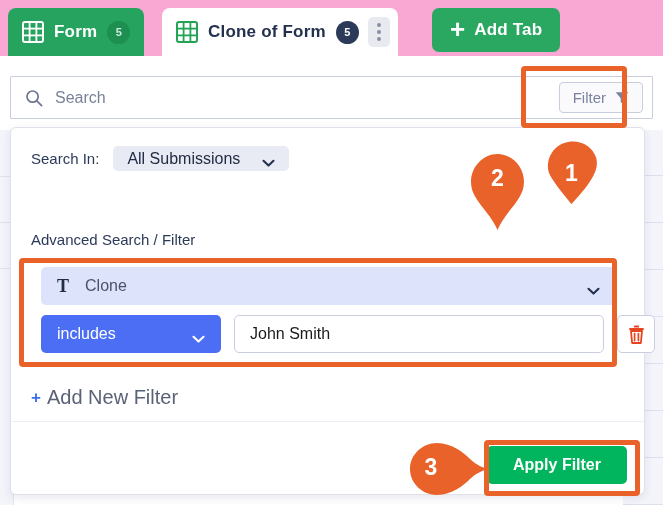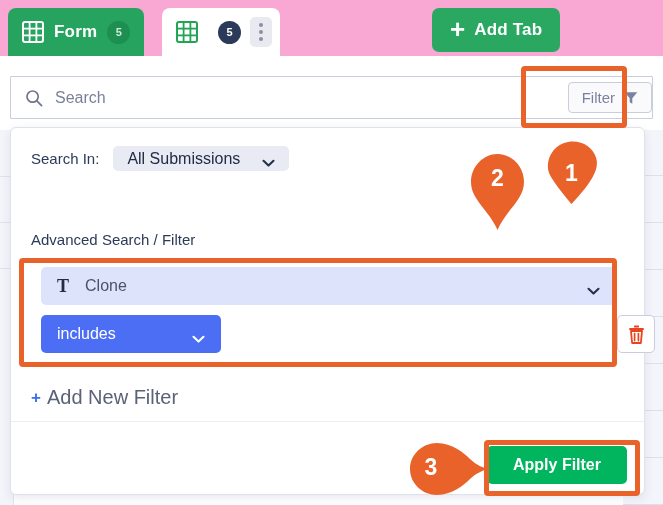--- a/index.html
+++ b/index.html
@@ -91,21 +91,21 @@
     display: flex; align-items: center;
   }
   .search-icon { margin-left: 14px; width: 18px; height: 18px; flex: 0 0 auto; }
   .search-input {
     flex: 1; border: none; outline: none; background: transparent;
     font-family: "Liberation Sans", sans-serif; font-size: 16px;
     color: #2c3a59; margin-left: 12px;
   }
   .search-input::placeholder { color: #7a8099; }
   .filter-btn {
-    height: 31px; padding: 0 13px;
+    margin-right: 9px; height: 31px; padding: 0 13px;
     background: #fafafc; border: 1px solid #c9cede; border-radius: 4px;
     display: flex; align-items: center; gap: 9px;
     font-size: 15px; color: #7b82a1; cursor: pointer;
   }
   .funnel-icon { width: 14px; height: 14px; }
 
   
   .panel {
     position: absolute; left: 10px; top: 127px; width: 635px; height: 368px;
     background: #ffffff; border: 1px solid #dfe2ec; border-radius: 6px;
@@ -249,20 +249,21 @@
     <div class="tab tab-clone">
       <span class="grid-icon">
         <svg viewBox="0 0 22 22" width="22" height="22">
           <rect x="1" y="1" width="20" height="20" rx="2" fill="none" stroke="#23a455" stroke-width="2"></rect>
           <line x1="1" y1="7.6" x2="21" y2="7.6" stroke="#23a455" stroke-width="1.8"></line>
           <line x1="1" y1="14.4" x2="21" y2="14.4" stroke="#23a455" stroke-width="1.8"></line>
           <line x1="7.6" y1="1" x2="7.6" y2="21" stroke="#23a455" stroke-width="1.8"></line>
           <line x1="14.4" y1="1" x2="14.4" y2="21" stroke="#23a455" stroke-width="1.8"></line>
         </svg>
       </span>
+      <span class="tab-label">Clone of Form</span>
       <span class="badge badge-clone">5</span>
       <span class="kebab">
         <i></i>
           <i></i>
           <i></i>
       </span>
     </div>
 
     <div class="tab tab-add">
       <span class="plus-glyph">+</span>
@@ -318,20 +319,21 @@
 
       <div class="op-select">
         <span>includes</span>
         <span class="op-chev">
           <svg viewBox="0 0 13 9" width="13" height="9">
             <path d="M1.5 1.8 L6.5 6.6 L11.5 1.8" fill="none" stroke="#ffffff" stroke-width="2.1" stroke-linecap="round" stroke-linejoin="round"></path>
           </svg>
         </span>
       </div>
 
+      <input class="value-input" type="text" value="John Smith" style="">
 
       <div class="del-btn">
         <span class="trash-icon">
           <svg viewBox="0 0 17 19" width="17" height="19">
             <rect x="6" y="0.6" width="5" height="2" rx="0.6" fill="#e8441f"></rect>
             <rect x="1.2" y="3" width="14.6" height="2.2" rx="0.8" fill="#e8441f"></rect>
             <path d="M3 6 H14 L12.9 18 H4.1 Z" fill="none" stroke="#e8441f" stroke-width="1.8" stroke-linejoin="round"></path>
             <line x1="6.6" y1="8.6" x2="6.6" y2="15.6" stroke="#e8441f" stroke-width="1.7" stroke-linecap="round"></line>
             <line x1="10.4" y1="8.6" x2="10.4" y2="15.6" stroke="#e8441f" stroke-width="1.7" stroke-linecap="round"></line>
           </svg>

